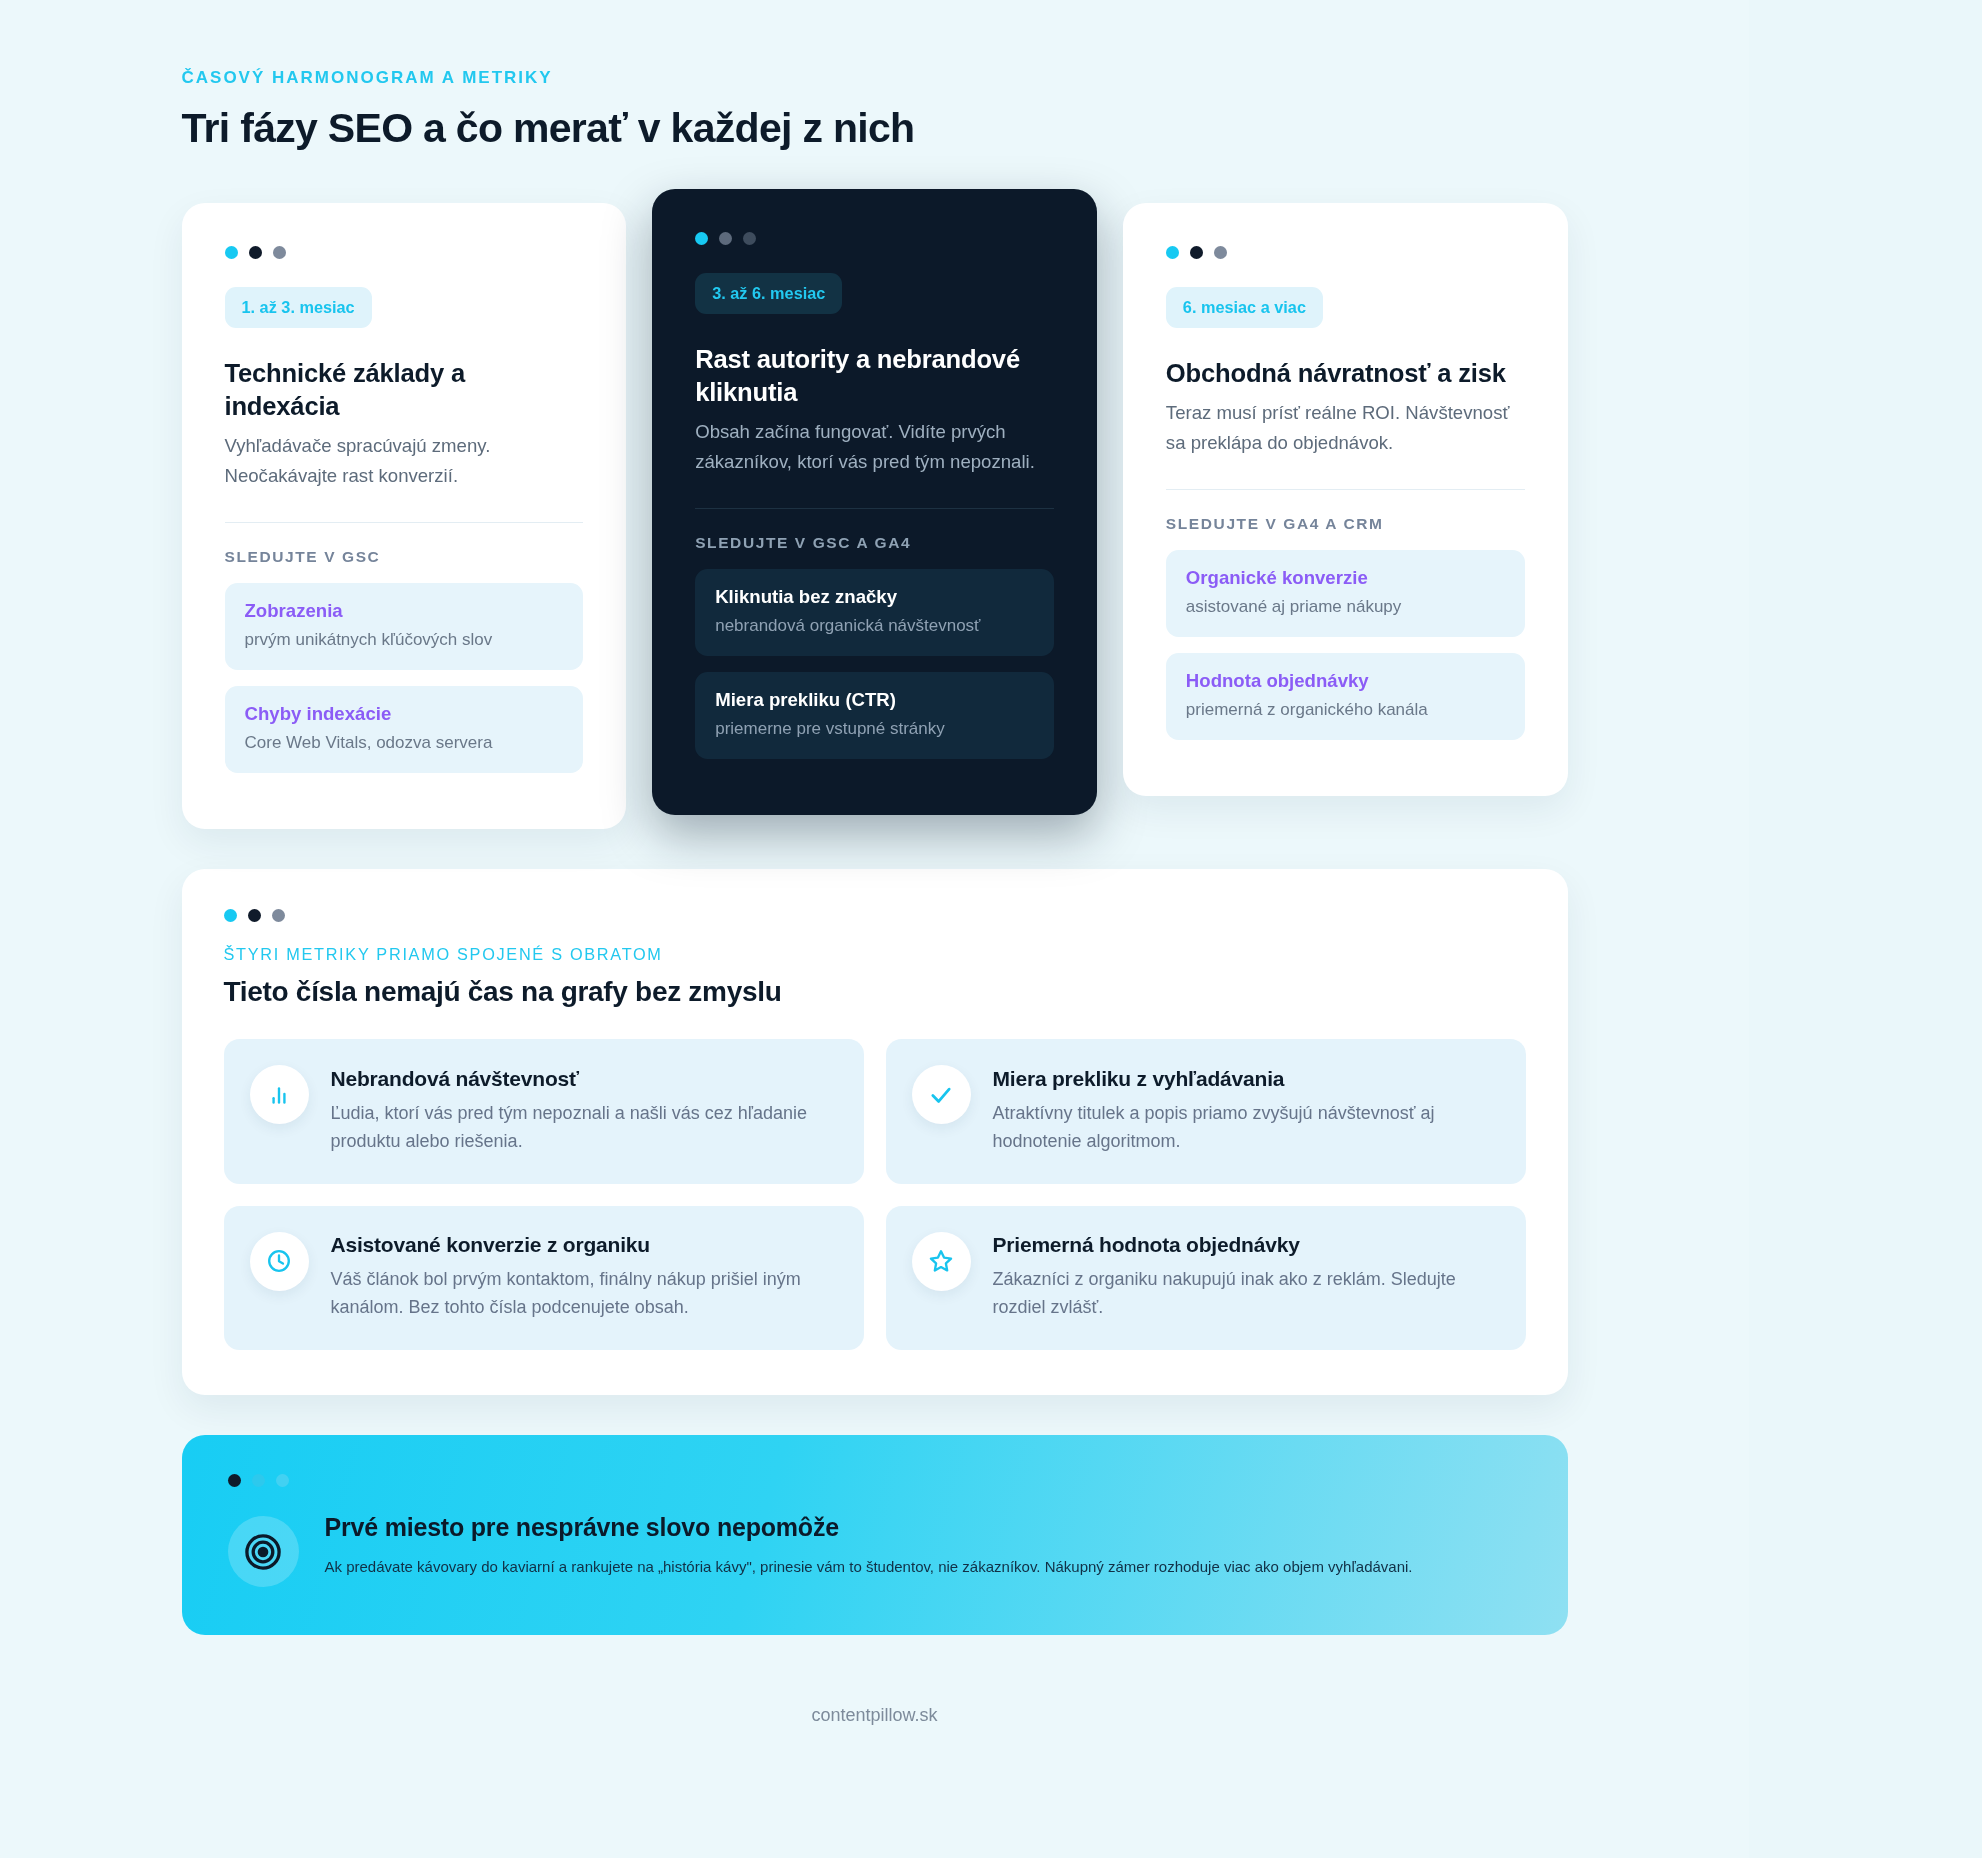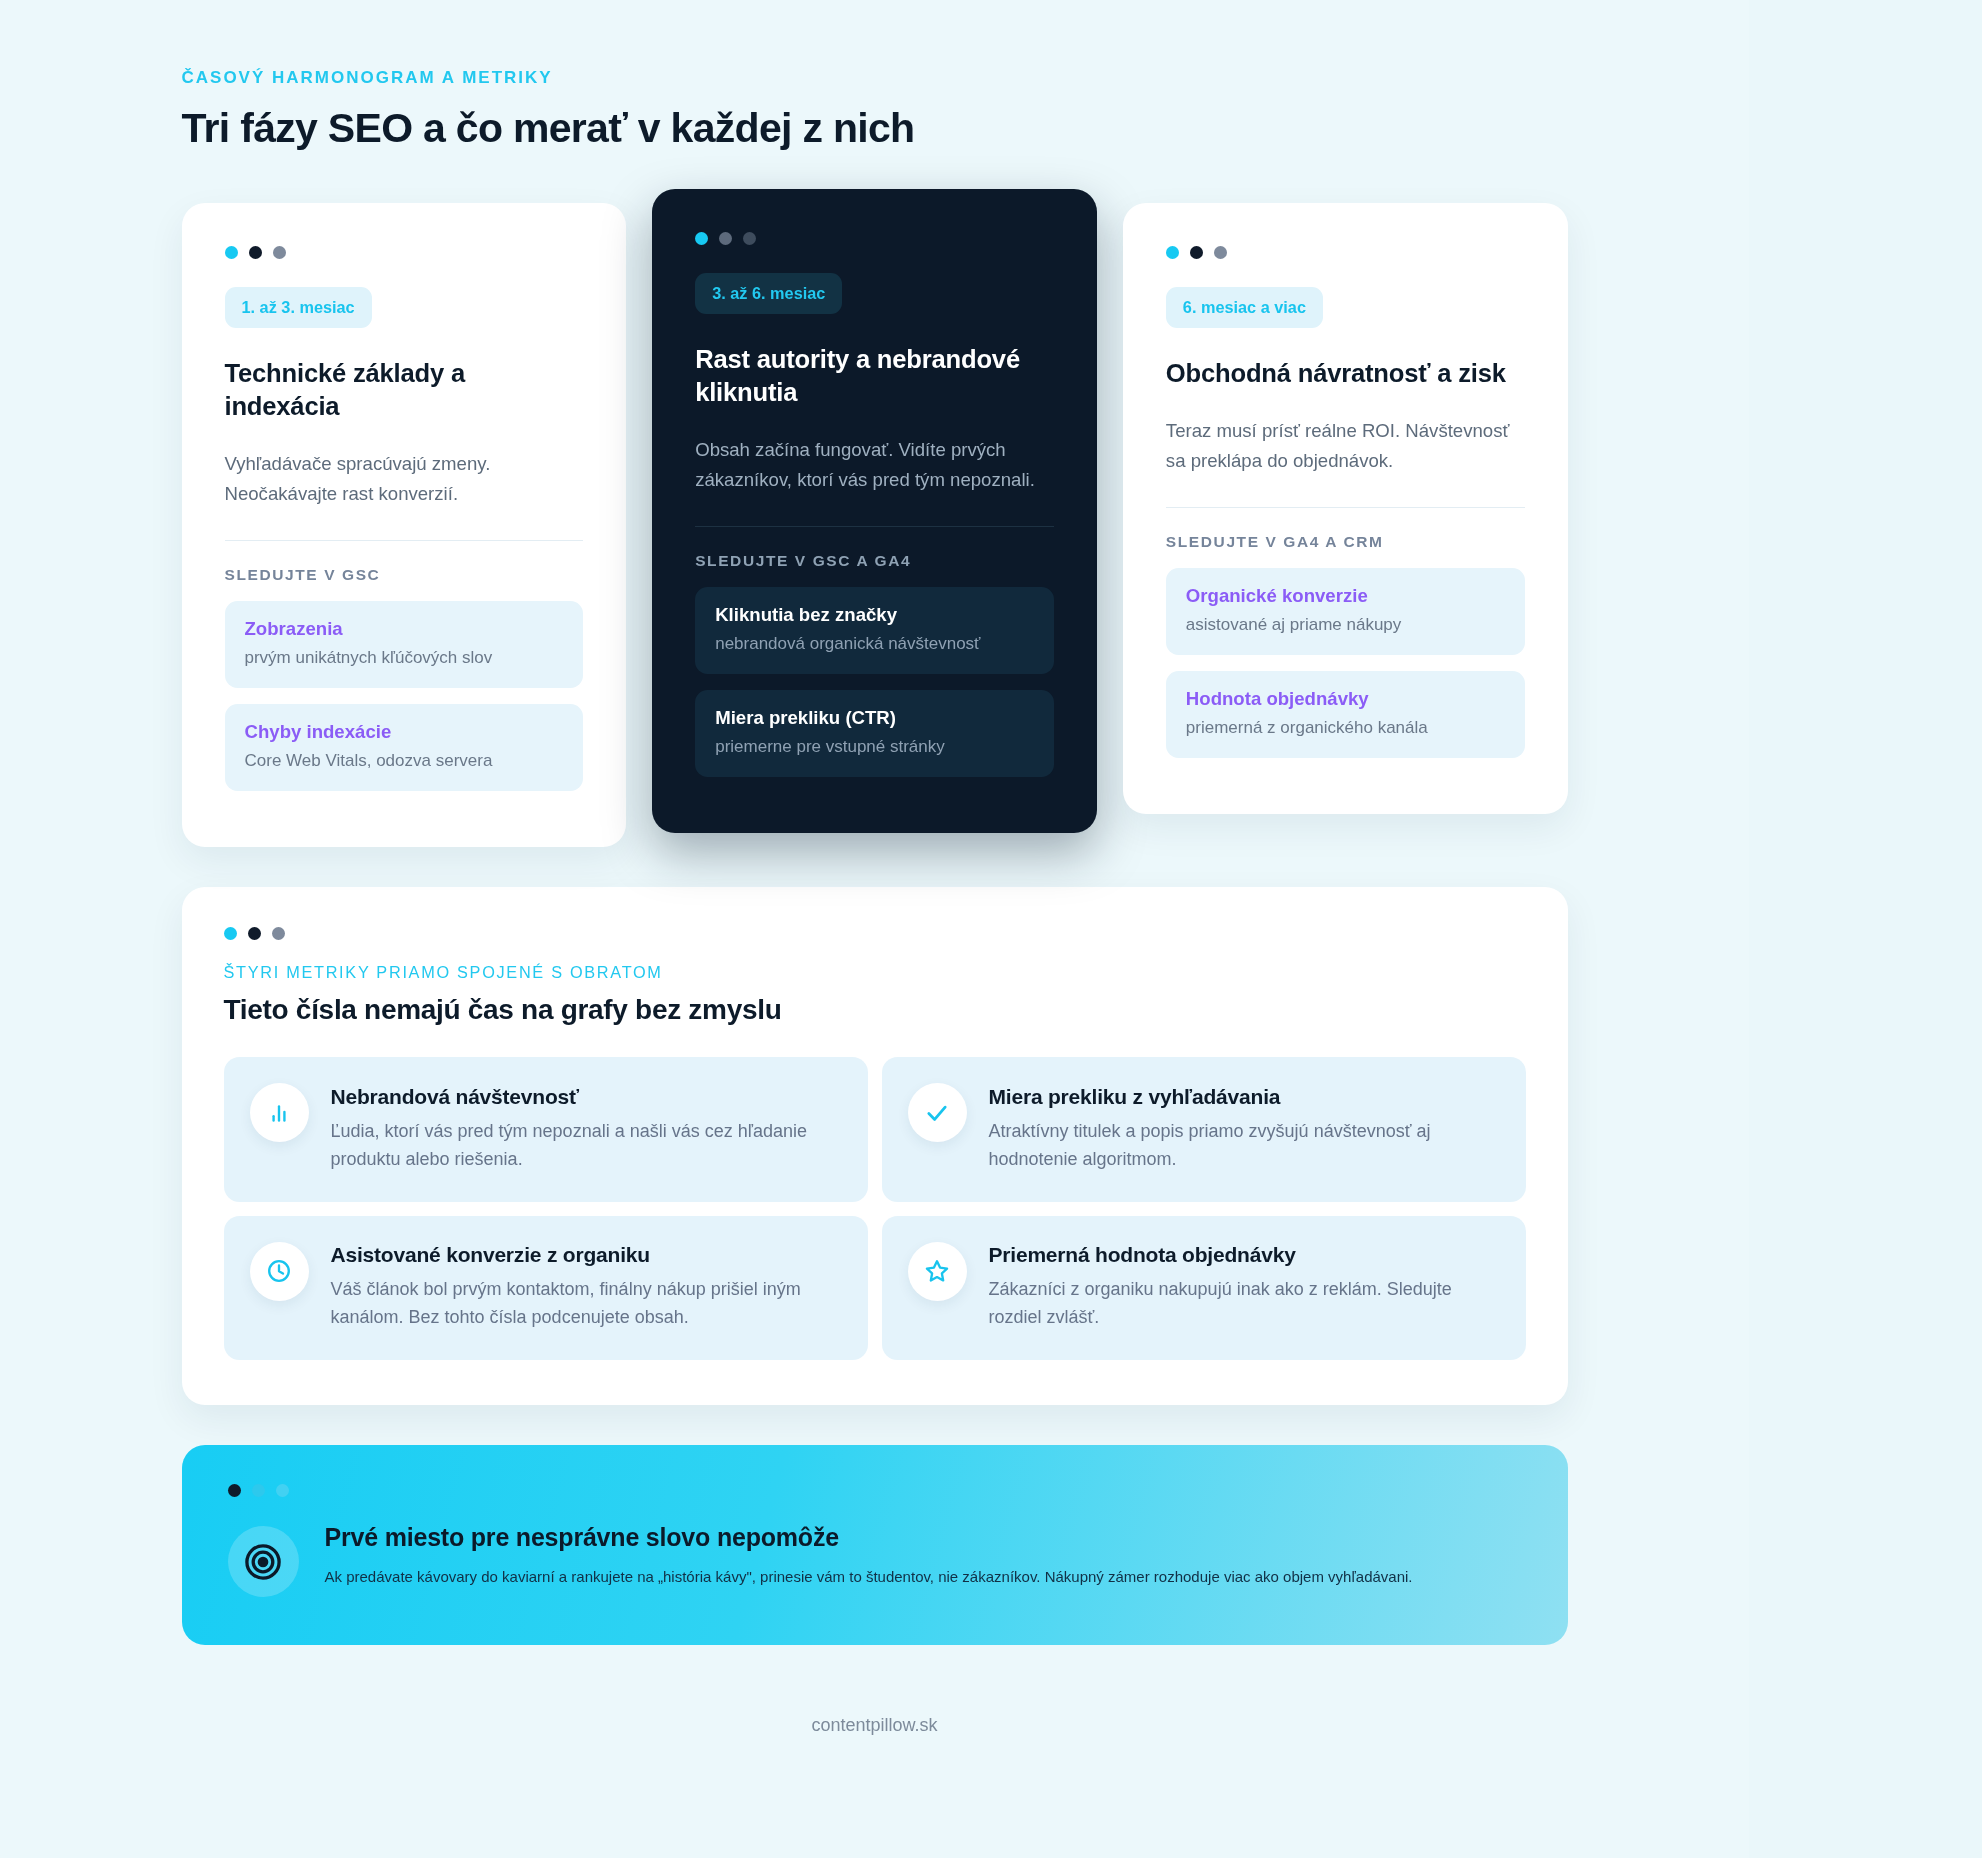--- a/index.html
+++ b/index.html
@@ -92,21 +92,21 @@
     margin-bottom: 29px;
   }
   .card.dark .badge { background: #123244; color: #22c9f0; }
 
   .card-title {
     font-size: 25.6px;
     line-height: 1.28;
     font-weight: 700;
     color: #0d1b2a;
     letter-spacing: -0.2px;
-    margin-bottom: 26px;
+    margin-bottom: 8px;
   }
   .card.dark .card-title { color: #ffffff; }
 
   .card-desc {
     font-size: 18.6px;
     line-height: 1.62;
     color: #5d6b7b;
     margin-bottom: 31px;
   }
   .card.dark .card-desc { color: #9fb0c0; }
@@ -172,21 +172,21 @@
     font-size: 28px;
     font-weight: 700;
     color: #0d1b2a;
     letter-spacing: -0.3px;
     margin-bottom: 31px;
   }
 
   .tiles {
     display: grid;
     grid-template-columns: 1fr 1fr;
-    gap: 14px;
+    gap: 22px;
   }
   .tile {
     background: #e4f3fb;
     border-radius: 15.5px;
     padding: 26px 28px 28px 26px;
     display: flex;
     gap: 22px;
     align-items: flex-start;
   }
   .tile-icon {

